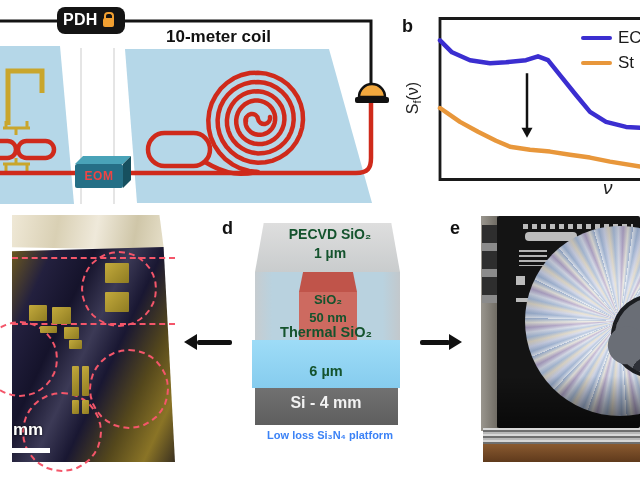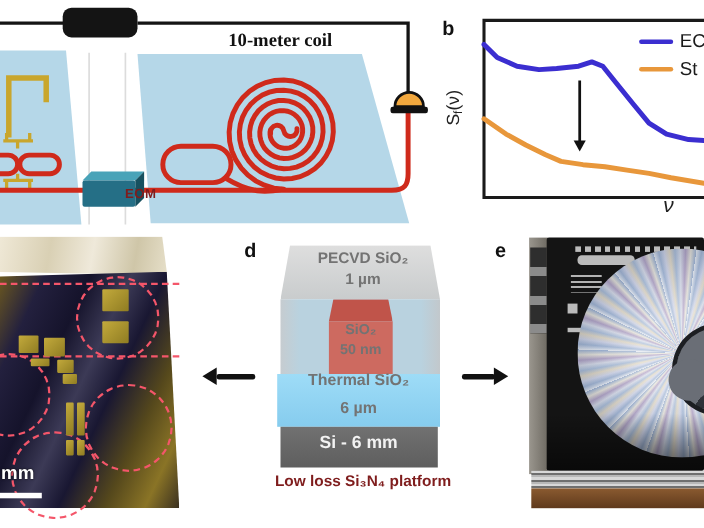--- a/index.html
+++ b/index.html
@@ -4,50 +4,50 @@
 <style>
   html,body{margin:0;padding:0;}
   body{font-family:"Liberation Sans","DejaVu Sans",sans-serif;background:#fff;}
   .stage{position:relative;width:640px;height:480px;overflow:hidden;background:#fff;}
   .abs{position:absolute;}
   .panel-label{font-weight:bold;font-size:18px;color:#111;}
   
   .pdh-box{left:63px;top:9px;width:60px;height:22px;display:flex;align-items:center;gap:5px;color:#fff;font-weight:bold;font-size:16px;letter-spacing:.3px;}
   .lock{position:relative;display:inline-block;width:11px;height:9px;background:#f2a031;border-radius:2px;margin-top:4px;}
   .lock::before{content:'';position:absolute;top:-6px;left:1.5px;width:6px;height:6px;border:2px solid #f2a031;border-bottom:none;border-radius:4px 4px 0 0;}
-  .coil-label{left:166px;top:27px;width:136px;text-align:right;font-weight:bold;font-size:17px;color:#111;font-family:Liberation Serif, serif;}
-  .eom-label{left:75px;top:164px;width:48px;height:23px;display:flex;align-items:center;justify-content:center;color:#7f1d1d;font-weight:bold;font-size:12px;letter-spacing:.5px;padding-left:29px;}
+  .coil-label{left:166px;top:27px;width:136px;text-align:left;font-weight:bold;font-size:17px;color:#111;}
+  .eom-label{left:75px;top:164px;width:48px;height:23px;display:flex;align-items:center;justify-content:center;color:#ef4444;font-weight:bold;font-size:12px;letter-spacing:.5px;}
   
   .b-label{left:402px;top:16px;}
   .ylabel{left:380px;top:87px;width:70px;height:22px;transform:rotate(-90deg);text-align:center;font-size:16px;color:#222;}
   .ylabel .sub{font-size:11px;vertical-align:-3px;}
   .xlabel{left:603px;top:177px;font-size:19px;font-style:italic;color:#222;}
   .legend-row{display:flex;align-items:center;}
   .legend-swatch{width:31px;height:4.5px;border-radius:2px;}
   .legend-text{font-size:17px;color:#1a1a1a;margin-left:6px;}
   .sw-blue{background:#3b2ed0;}
   .sw-orange{background:#e8973b;}
   
-  .photo-c{left:0;top:215px;width:163px;height:247px;}
+  .photo-c{left:12px;top:215px;width:163px;height:247px;}
   .beige{left:0;top:0;width:152px;height:35px;background:linear-gradient(100deg,#efe8d6 0%,#d9d0b4 30%,#efe9da 55%,#cfc6a8 80%,#e6dfc9 100%);clip-path:polygon(0 0,97% 0,100% 100%,0 92%);}
   .chip-c{left:0;top:32px;width:163px;height:215px;background:linear-gradient(115deg,#6e5a1e 0%,#23203e 16%,#15132b 32%,#3c3a56 46%,#191732 58%,#55481c 74%,#8a7426 88%,#3a3020 100%);clip-path:polygon(0 2%,93% 0,100% 100%,0 100%);}
   .dash-circle{border:2.5px dashed #f4566a;border-radius:50%;}
   .dash-line{border-top:2.5px dashed #f4566a;}
   .gold{background:linear-gradient(135deg,#c3aa3c,#8f7c22);border-radius:1px;}
   .scalebar-c{left:0;top:233px;width:38px;height:5px;background:#fff;}
   .mm-label{left:1px;top:205px;color:#fff;font-weight:bold;font-size:17px;text-shadow:0 0 2px #000;}
   
-  .d-text{color:#737373;font-weight:bold;text-align:center;}
+  .d-text{color:#14532d;font-weight:bold;text-align:center;}
   .stack-topface{left:255px;top:223px;width:145px;height:49px;background:linear-gradient(#dedede,#c9cccd);clip-path:polygon(6% 0,94% 0,100% 100%,0 100%);}
   .stack-mid{left:255px;top:272px;width:145px;height:68px;background:linear-gradient(90deg,#c6ccd0 0%,#b9d2df 12%,#b9d2df 88%,#c2c8cc 100%);}
   .sin-top{left:299px;top:272px;width:58px;height:20px;background:#c0544a;clip-path:polygon(7% 0,93% 0,100% 100%,0 100%);}
   .sin-front{left:299px;top:292px;width:58px;height:48px;background:#cd6a60;}
   .thermal{left:252px;top:340px;width:148px;height:48px;background:linear-gradient(#9edcf7,#86ccee);}
   .silayer{left:255px;top:388px;width:143px;height:37px;background:linear-gradient(#717171,#5e5e5e);}
-  .caption-d{left:212px;top:429px;width:236px;text-align:center;font-weight:bold;font-size:14px;color:#7f1d1d;}
+  .caption-d{left:212px;top:429px;width:236px;text-align:center;font-weight:bold;font-size:11px;color:#3b82f6;}
   .arrow-bar{height:4.5px;background:#111;border-radius:2px;}
   .tri{width:0;height:0;border-top:8px solid transparent;border-bottom:8px solid transparent;}
   .tri-left{border-right:13px solid #111;}
   .tri-right{border-left:13px solid #111;}
   
   .photo-e{left:481px;top:213px;width:159px;height:249px;}
   .metal-col{left:0;top:3px;width:17px;height:215px;background:linear-gradient(90deg,#9a968e,#6e6a62);}
   .metal-blocks{left:1px;top:12px;width:15px;height:78px;background:repeating-linear-gradient(180deg,#2e2e2e 0 18px,#8b8b8b 18px 26px);}
   .plate{left:16px;top:3px;width:143px;height:212px;background:#141414;overflow:hidden;border-radius:2px;}
   .disc{position:absolute;left:28px;top:10px;width:190px;height:190px;border-radius:50%;
@@ -91,20 +91,24 @@
     <polygon points="123,164 131,156 131,180 123,188" fill="#17505f"></polygon>
     <rect x="75" y="164" width="48" height="24" rx="2" fill="#256f86"></rect>
 
     <path d="M0,21 H59 M125,21 H371 V96" fill="none" stroke="#141414" stroke-width="3"></path>
     <rect x="57" y="7" width="68" height="27" rx="8" fill="#141414"></rect>
 
     <rect x="355" y="97" width="34" height="6" rx="2" fill="#111"></rect>
     <path d="M359,97 a13,13 0 0 1 26,0 Z" fill="#f2a83e" stroke="#111" stroke-width="2.5"></path>
   </svg>
 
+  <div class="abs pdh-box">
+    <span>PDH</span>
+    <span class="lock"></span>
+  </div>
   <div class="abs coil-label">10-meter coil</div>
   <div class="abs eom-label">EOM</div>
 
   <div class="abs panel-label b-label">b</div>
   <svg id="plot-svg" class="abs" width="203" height="170" style="left:437px;top:14px;">
     <path d="M203,4.5 L3,4.5 L3,165.5 L203,165.5" fill="none" stroke="#1a1a1a" stroke-width="2.8"></path>
   <polyline points="3.0,26.4 15.0,38.3 33.0,46.2 53.0,49.3 69.0,48.3 89.0,46.2 101.0,42.3 111.0,46.2 123.0,61.2 139.0,81.0 153.0,97.9 169.0,107.9 189.0,112.9 203.0,113.8" fill="none" stroke="#3b2ed0" stroke-width="4.5" stroke-linecap="round" stroke-linejoin="round"></polyline>
       <polyline points="3.0,94.0 23.0,107.9 41.0,117.8 59.0,126.7 73.0,132.7 93.0,135.7 113.0,137.6 133.0,140.7 153.0,143.6 173.0,147.6 203.0,152.6" fill="none" stroke="#e8973b" stroke-width="4.5" stroke-linecap="round" stroke-linejoin="round"></polyline>
       <line x1="90" y1="59.239999999999995" x2="90" y2="114.64" stroke="#111" stroke-width="2.5"></line>
       <polygon points="84.5,113.64 95.5,113.64 90,123.64" fill="#111"></polygon>
@@ -150,23 +154,23 @@
   <div class="abs stack-topface"></div>
   <div class="abs stack-mid"></div>
   <div class="abs sin-top"></div>
   <div class="abs sin-front"></div>
   <div class="abs thermal"></div>
   <div class="abs silayer"></div>
   <div class="abs d-text" style="left:250px;top:226px;width:160px;font-size:14px;">PECVD SiO₂</div>
   <div class="abs d-text" style="left:250px;top:245px;width:160px;font-size:14px;">1 µm</div>
   <div class="abs d-text" style="left:298px;top:292px;width:60px;font-size:13px;">SiO₂</div>
   <div class="abs d-text" style="left:298px;top:310px;width:60px;font-size:13px;">50 nm</div>
-  <div class="abs d-text" style="left:246px;top:338px;width:160px;font-size:14.5px;">Thermal SiO₂</div>
+  <div class="abs d-text" style="left:246px;top:324px;width:160px;font-size:14.5px;">Thermal SiO₂</div>
   <div class="abs d-text" style="left:246px;top:363px;width:160px;font-size:14.5px;">6 µm</div>
-  <div class="abs d-text" style="left:246px;top:394px;width:160px;font-size:16px;color:#f2f2f2;">Si - 6 mm</div>
+  <div class="abs d-text" style="left:246px;top:394px;width:160px;font-size:16px;color:#f2f2f2;">Si - 4 mm</div>
   <div class="abs caption-d">Low loss Si₃N₄ platform</div>
 
   <div class="abs arrow-bar" style="left:197px;top:340px;width:35px;"></div>
   <div class="abs tri tri-left" style="left:184px;top:334px;"></div>
   <div class="abs arrow-bar" style="left:420px;top:340px;width:30px;"></div>
   <div class="abs tri tri-right" style="left:449px;top:334px;"></div>
 
   <div class="abs panel-label" style="left:450px;top:218px;">e</div>
   <div class="abs photo-e">
     <div class="abs metal-col"></div>

